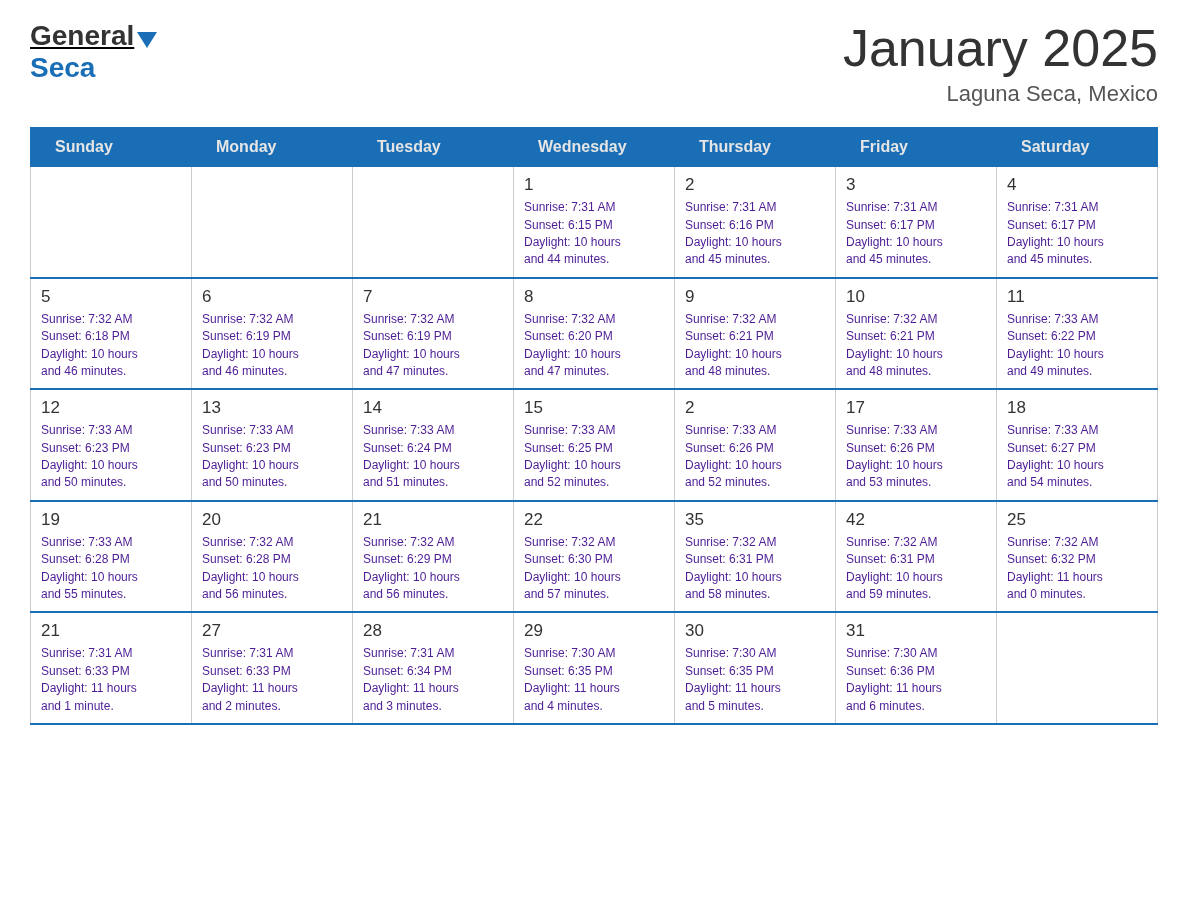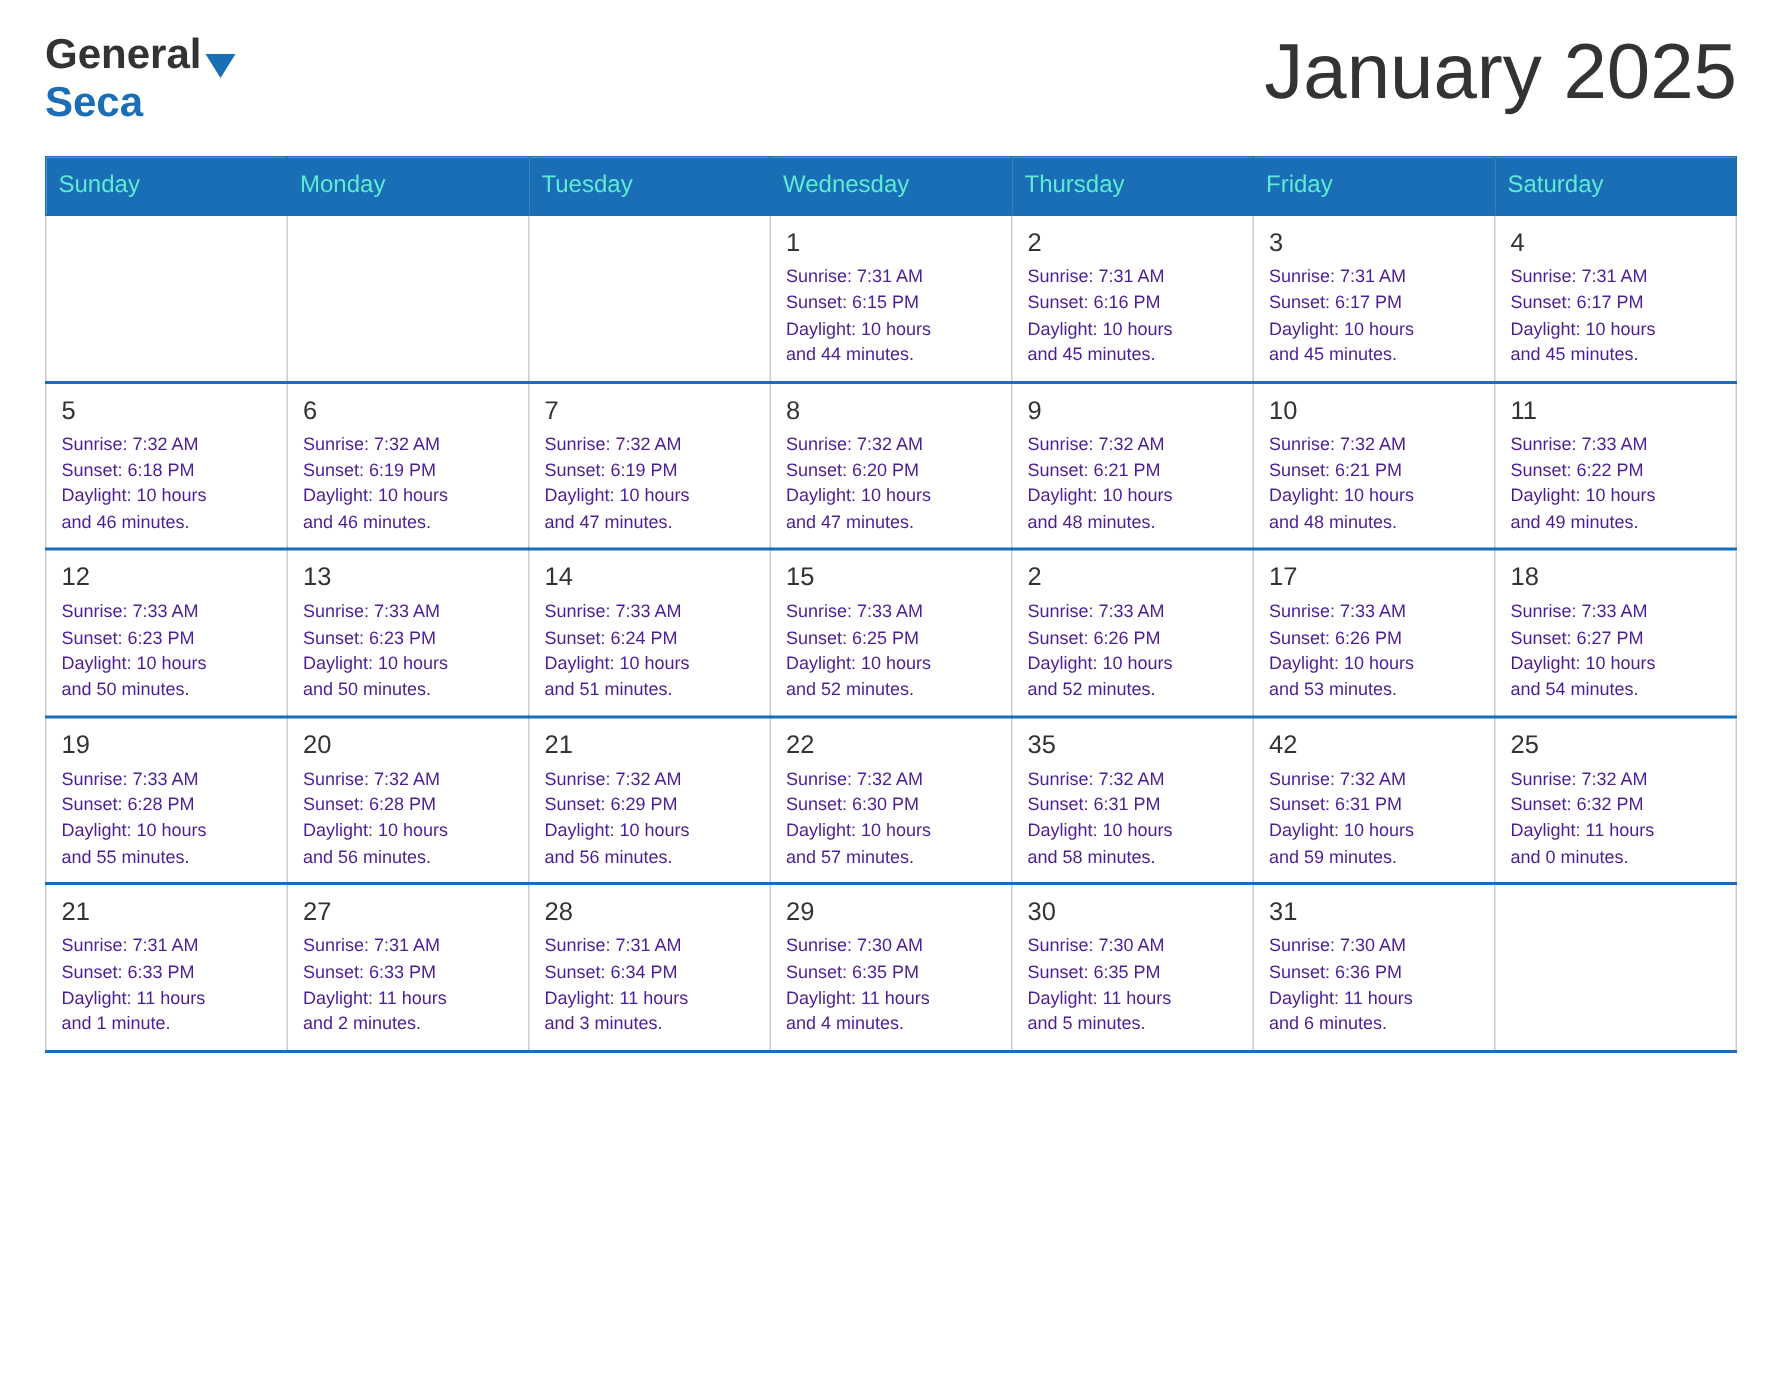--- a/index.html
+++ b/index.html
@@ -40,25 +40,25 @@
       font-size: 22px;
       color: #555;
       margin-top: 4px;
     }
     table {
       width: 100%;
       border-collapse: collapse;
     }
     thead tr th {
       background-color: #1a6eb5;
-      color: #5eead4;
-      padding: 10px 8px;
+      color: #e5e5e5;
+      padding: 10px 24px;
       text-align: left;
       font-size: 16px;
-      font-weight: normal;
+      font-weight: bold;
       border: 1px solid #1a6eb5;
     }
     tbody tr td {
       vertical-align: top;
       padding: 8px 10px;
       border: 1px solid #ccc;
       width: 14.28%;
       min-height: 110px;
       height: 110px;
     }
@@ -79,21 +79,22 @@
     .empty-cell {
       background: #fff;
     }
     .logo-wrapper {
       display: flex;
       flex-direction: column;
       align-items: flex-start;
     }
     .logo-row1 {
       display: flex;
-      align-items: flex-end;
+      align-items: flex-start;
+      text-decoration: underline;
     }
     .logo-triangle {
       display: inline-block;
       width: 0;
       height: 0;
       border-left: 10px solid transparent;
       border-right: 10px solid transparent;
       border-top: 16px solid #1a6eb5;
       margin-left: 3px;
       margin-top: 12px;
@@ -105,20 +106,21 @@
 <div class="header">
   <div class="logo-wrapper">
     <div class="logo-row1">
       <span class="logo-text-general">General</span>
       <span class="logo-triangle"></span>
     </div>
     <span class="logo-text-blue">Seca</span>
   </div>
   <div class="title-area">
     <div class="calendar-title">January 2025</div>
+    <div class="calendar-subtitle">Laguna Seca, Mexico</div>
   </div>
 </div>
 
 <table>
   <thead>
     <tr>
     <th>Sunday</th>
         <th>Monday</th>
         <th>Tuesday</th>
         <th>Wednesday</th>

